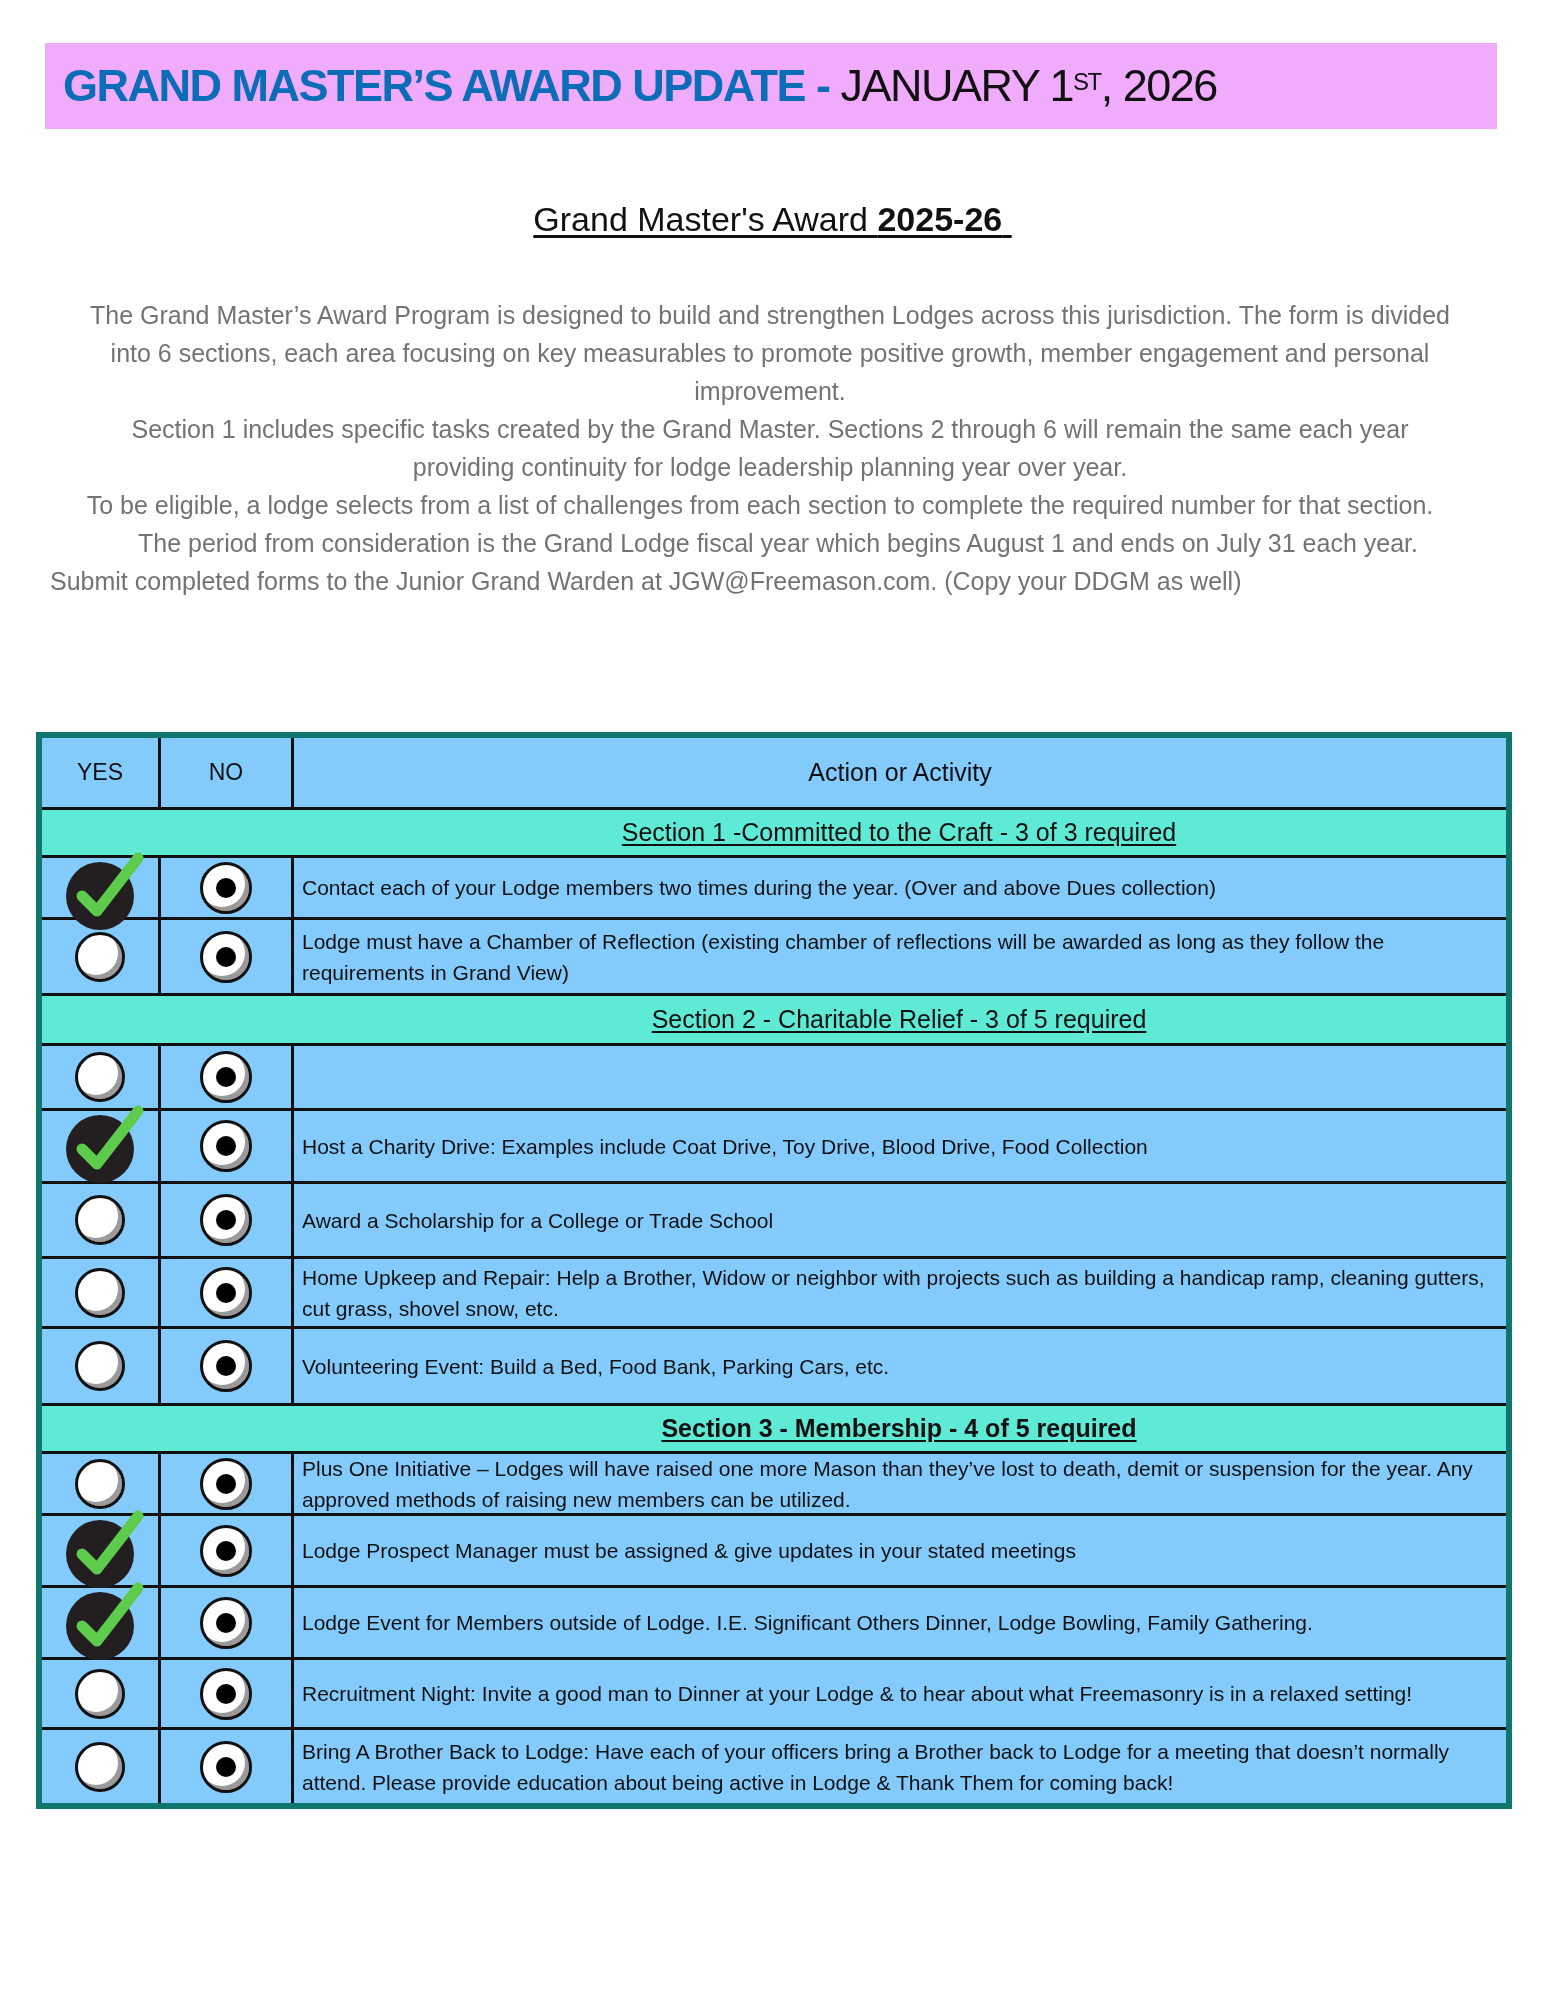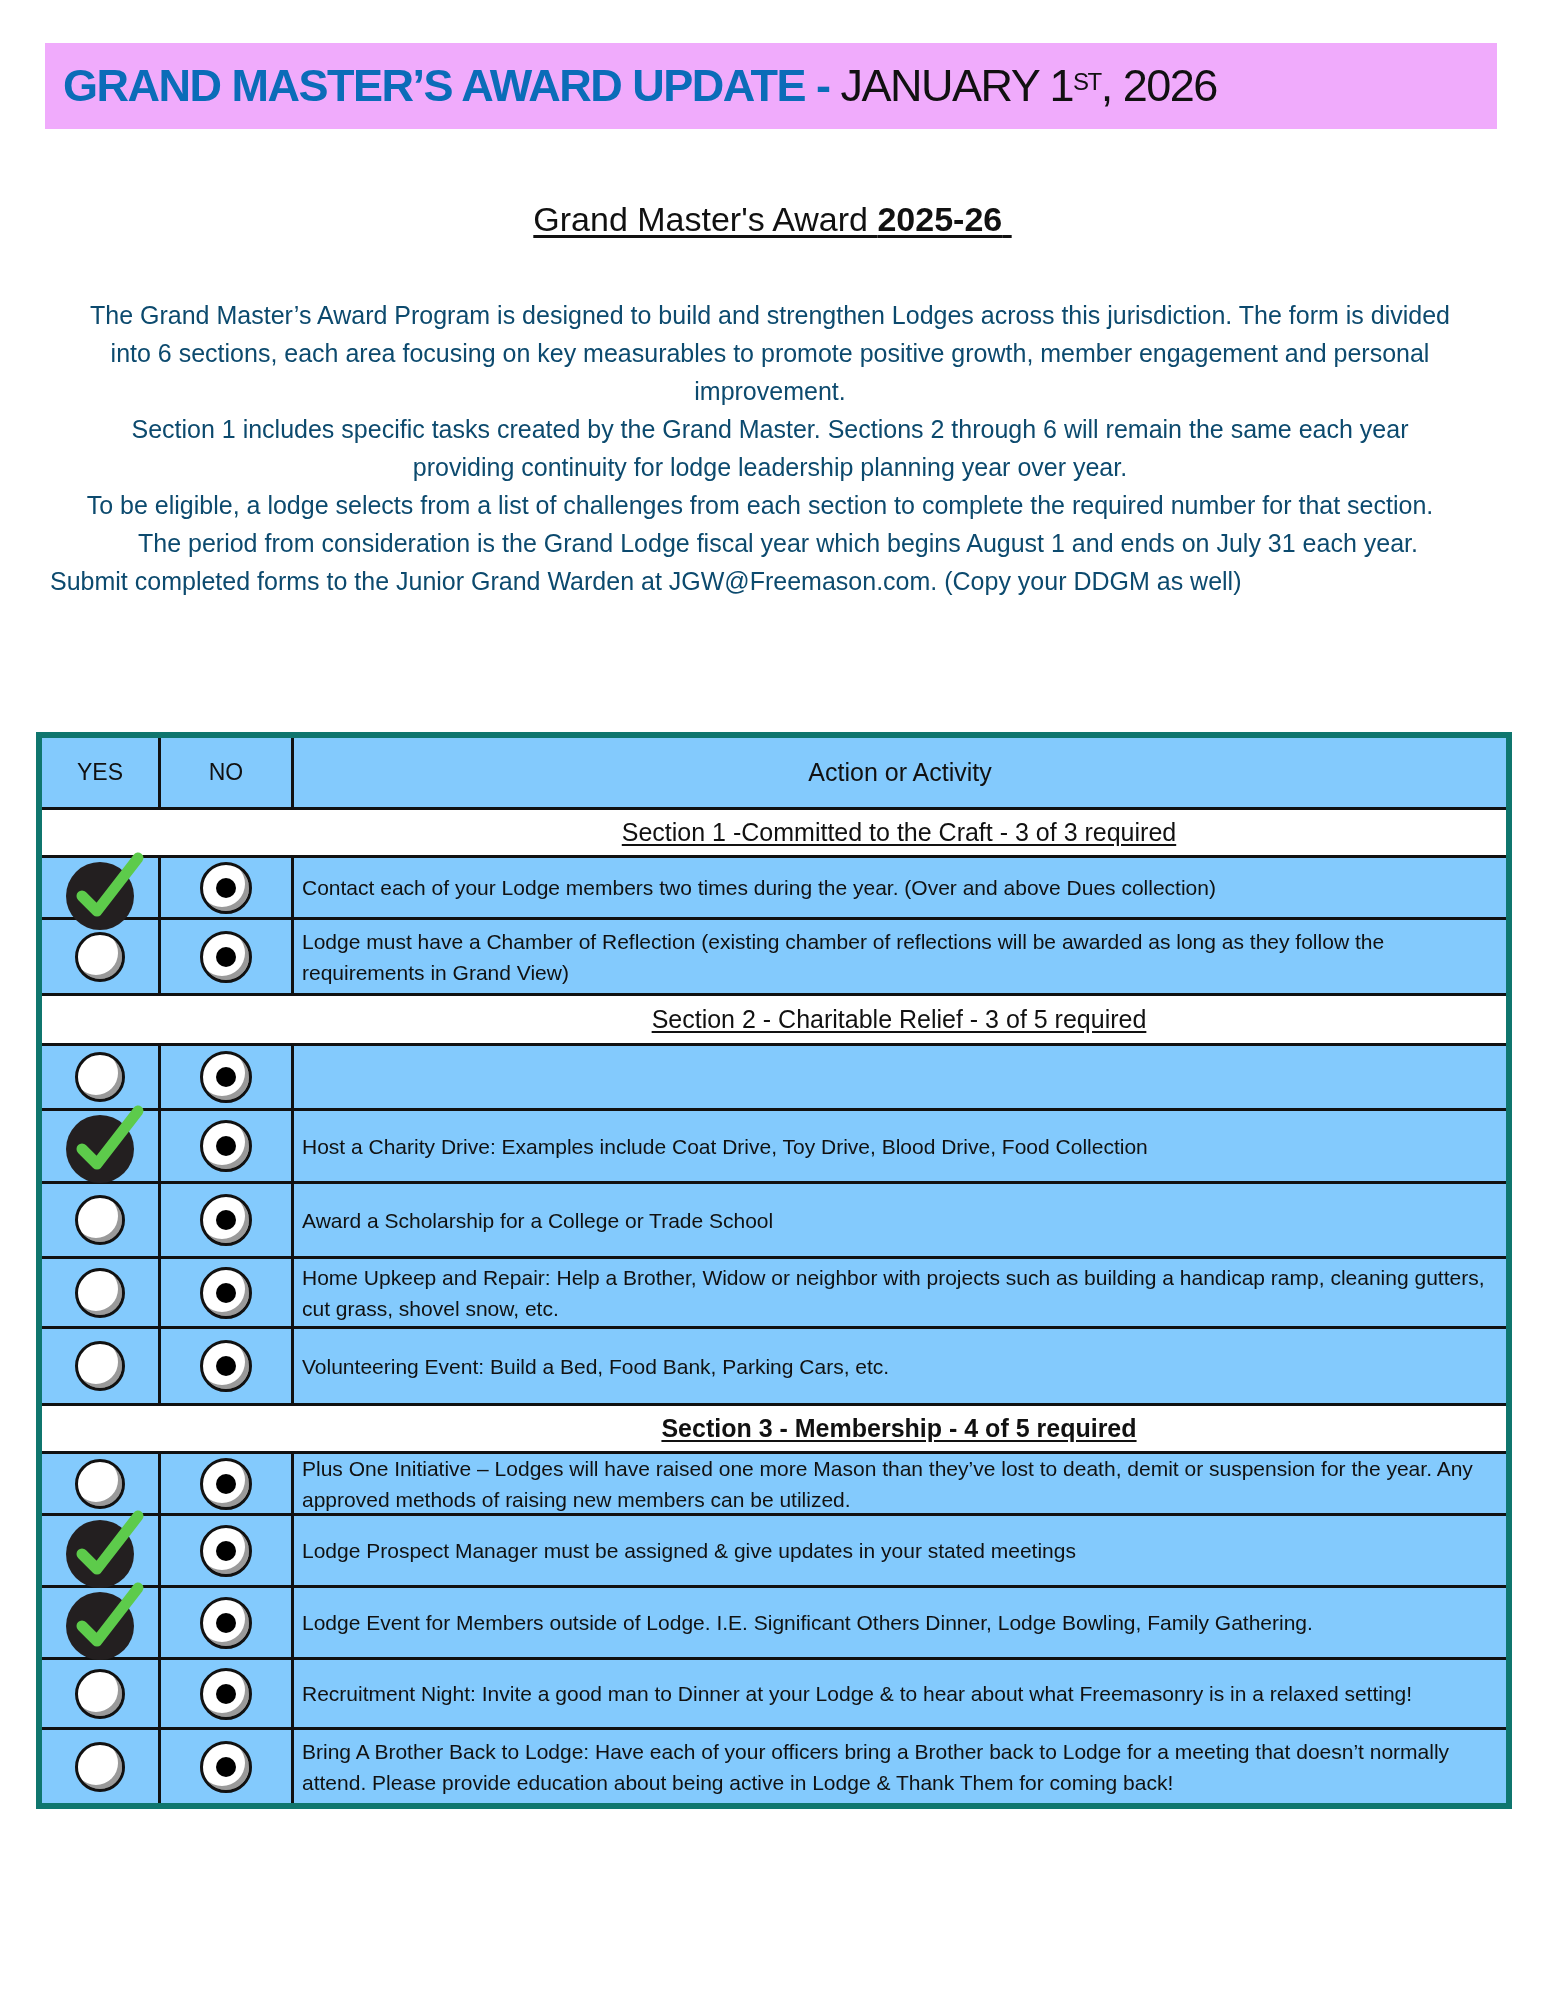--- a/index.html
+++ b/index.html
@@ -8,34 +8,34 @@
   .banner { position:absolute; left:45px; top:43px; width:1452px; height:86px; background:#f0abfc; }
   .banner-text { position:absolute; left:18px; top:14px; white-space:nowrap; font-size:45px; line-height:58px; letter-spacing:-1.5px; }
   .banner-strong { color:#0B6CB8; font-weight:bold; }
   .banner-light { color:#111; font-weight:normal; }
   .banner-light sup { font-size:24px; vertical-align:top; position:relative; top:-4px; }
 
   .doc-title { position:absolute; left:0; width:1545px; top:200px; text-align:center; font-family:"Liberation Sans", sans-serif; font-size:34px; }
   .doc-title span.inner { text-decoration:underline; text-underline-offset:4px; }
   .doc-title b { font-weight:bold; }
 
-  .intro { position:absolute; left:50px; width:1440px; top:296px; font-size:25px; line-height:38px; color:#0c4a6e; }
+  .intro { position:absolute; left:50px; width:1440px; top:296px; font-size:25px; line-height:38px; color:#737373; }
   .intro p { margin:0; }
   .c { text-align:center; }
   .l { text-align:left; }
 
   .tbl { position:absolute; left:36px; top:732px; width:1476px; border:6px solid #0f766e; box-sizing:border-box; background:#83CAFD; }
   .row { display:flex; border-bottom:3px solid #111; box-sizing:border-box; }
   .row:last-child { border-bottom:none; }
   .cell-yes { width:119px; border-right:3px solid #111; box-sizing:border-box; display:flex; align-items:center; justify-content:center; position:relative; }
   .cell-no { width:133px; border-right:3px solid #111; box-sizing:border-box; display:flex; align-items:center; justify-content:center; }
   .cell-act { flex:1; display:flex; align-items:center; padding-left:8px; font-size:21px; line-height:31px; }
   .hdr .cell-yes, .hdr .cell-no { font-size:23px; }
   .hdr .cell-act { justify-content:center; font-size:25px; padding-left:0; }
-  .section { background:#ffffff; justify-content:center; align-items:center; font-size:25px; display:flex; }
+  .section { background:#5eead4; justify-content:center; align-items:center; font-size:25px; display:flex; }
   .section span { text-decoration:underline; text-underline-offset:3px; }
   .section.bold span { font-weight:bold; }
 
   .radio-empty { width:50px; height:50px; border-radius:50%; background:#fff; border:3px solid #111; box-shadow: inset -4px -4px 0 #9a9a9a; box-sizing:border-box; }
   .radio-sel { width:52px; height:52px; border-radius:50%; background:#fff; border:3px solid #111; box-shadow: inset -4px -4px 0 #9a9a9a; box-sizing:border-box; display:flex; align-items:center; justify-content:center; }
   .radio-sel::after { content:""; width:20px; height:20px; border-radius:50%; background:#000; }
   .check { position:absolute; left:22px; top:-14px; width:90px; height:90px; }
 </style>
 </head>
 <body>

